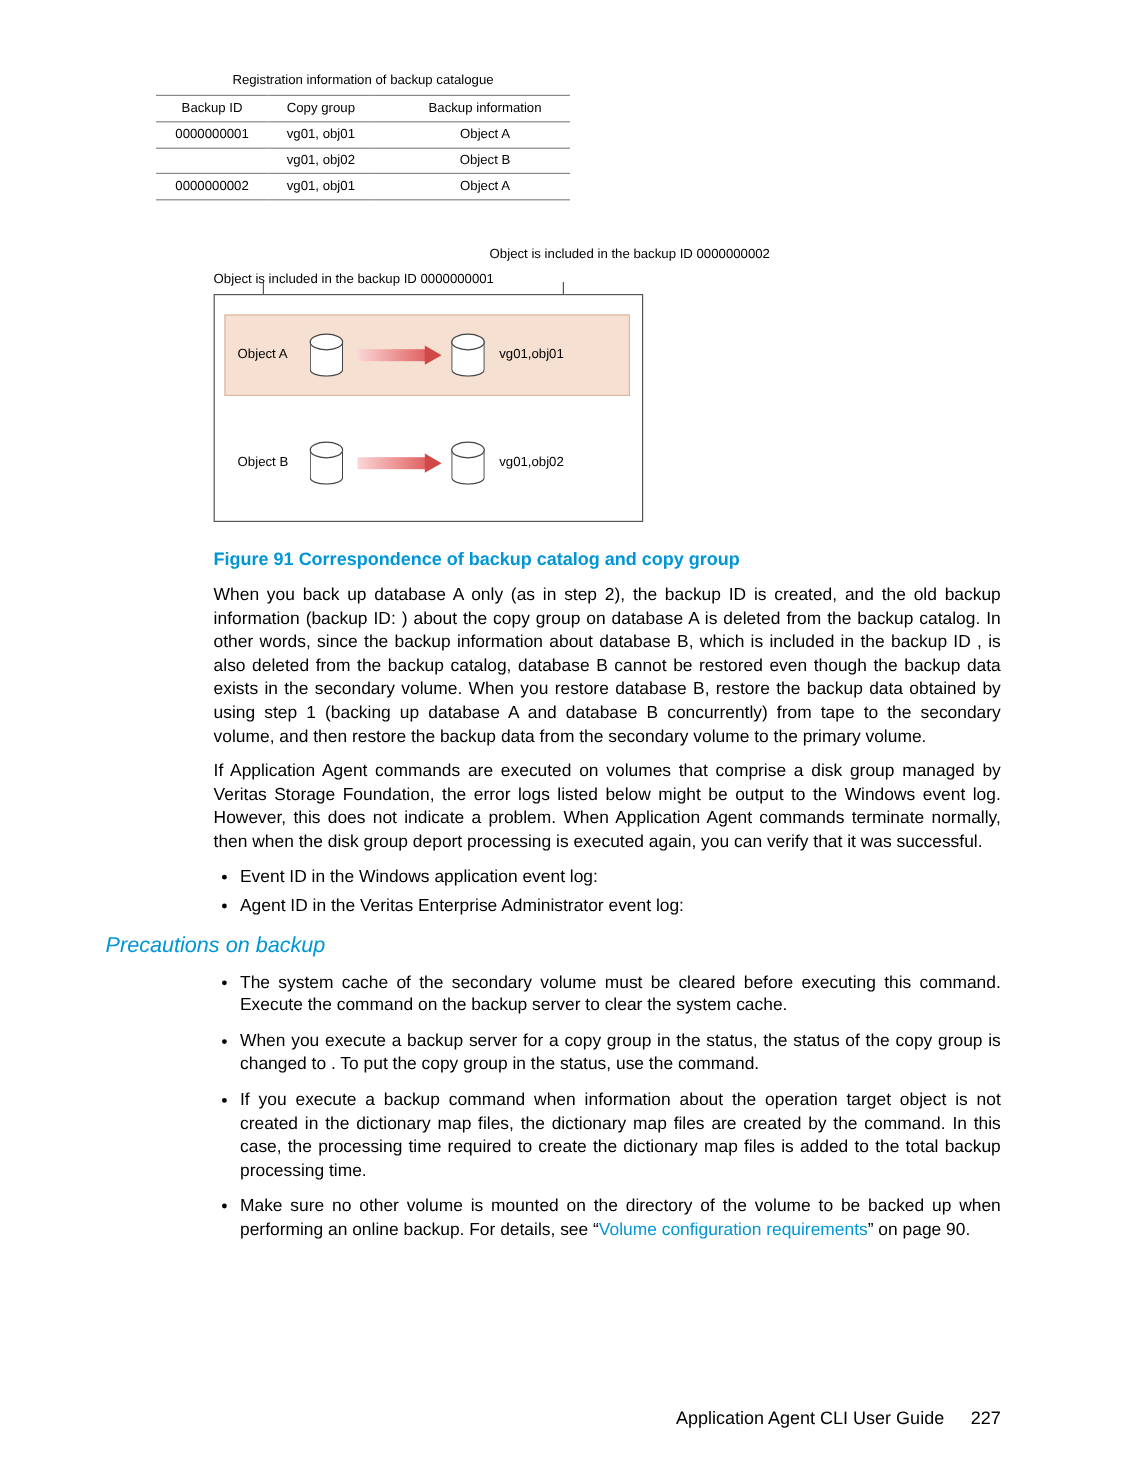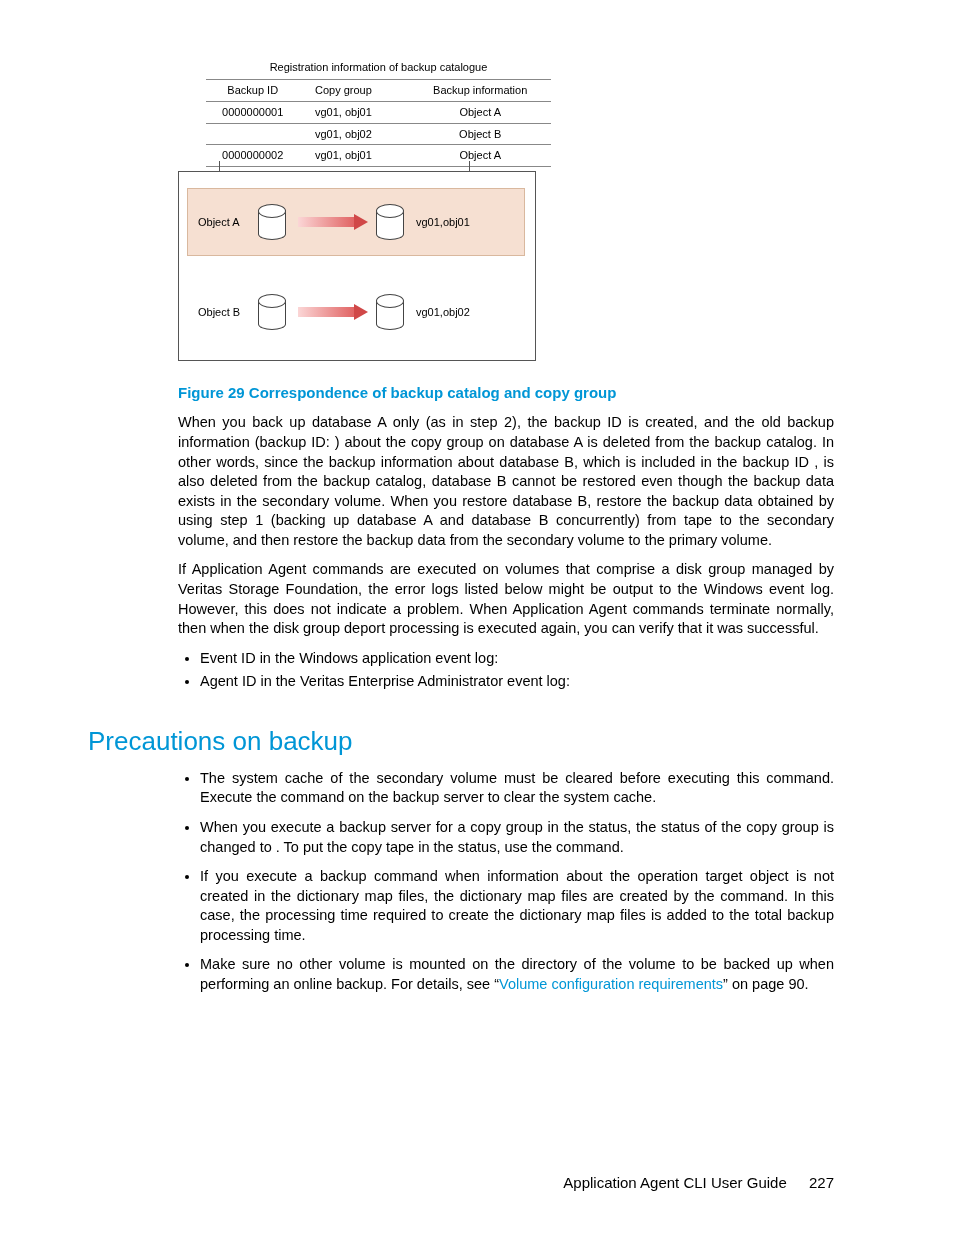--- a/index.html
+++ b/index.html
@@ -12,21 +12,21 @@
     -webkit-font-smoothing: antialiased;
   }
   .page {
     width: 954px;
     height: 1235px;
     position: relative;
     box-sizing: border-box;
     padding: 60px 120px 0 88px;
   }
   .figure-block {
-    margin-left: 118px;
+    margin-left: 42px;
     width: 345px;
   }
   .tbl-title {
     font-size: 11px;
     text-align: center;
     margin-bottom: 4px;
   }
   table.catalog {
     border-collapse: collapse;
     width: 100%;
@@ -139,22 +139,23 @@
   }
   ul.events {
     margin: 0 0 3px 90px;
     padding-left: 22px;
   }
   ul.events li { margin: 4px 0; }
 
   h2.section {
     color: #0096d6;
     font-weight: normal;
-    font-size: 26px;
-    margin: 32px 0 10px 0;
+    font-size: 18px;
+    margin: 10px 0 10px 0;
+    font-style: italic;
   }
   ul.precautions {
     margin: 0 0 0 90px;
     padding-left: 22px;
   }
   ul.precautions li {
     margin-bottom: 10px;
     text-align: justify;
   }
   .link { color: #0096d6; }
@@ -194,20 +195,24 @@
       </tr>
       <tr>
         <td>0000000002</td>
         <td class="copygroup">vg01, obj01</td>
         <td class="backupinfo">Object  A</td>
       </tr>
     </tbody>
       </table>
   </div>
 
+  <div class="diagram-labels">
+    <div class="diagram-label-right">Object is included in the backup ID 0000000002</div>
+    <div class="diagram-label-left">Object is included in the backup ID  0000000001</div>
+  </div>
 
   <div class="diagram-area">
     <div class="tick" style="left:40px"></div>
     <div class="tick" style="left:290px"></div>
 
     <div class="band" style="top:16px">
       <div class="obj-label">Object  A</div>
       <div class="cyl">
           <div class="body"></div>
           <div class="top"></div>
@@ -234,21 +239,21 @@
           <div class="head"></div>
         </div>
       <div class="cyl">
           <div class="body"></div>
           <div class="top"></div>
         </div>
       <div class="vg-label">vg01,obj02</div>
     </div>
   </div>
 
-  <div class="fig-caption">Figure 29 Correspondence of backup catalog and copy group</div>
+  <div class="fig-caption">Figure 91 Correspondence of backup catalog and copy group</div>
 
   <p class="body-para">
     <span>When you back up database A only (as in step 2), the backup ID </span>
     <span> is created, and the old backup information (backup ID: </span>
     <span>) about the copy group </span>
     <span> on database A is deleted from the backup catalog. In other words, since the backup information about database B, which is included in the backup ID </span>
     <span>, is also deleted from the backup catalog, database B cannot be restored even though the backup data exists in the secondary volume. When you restore database B, restore the backup data obtained by using step 1 (backing up database A and database B concurrently) from tape to the secondary volume, and then restore the backup data from the secondary volume to the primary volume.</span>
   </p>
 
   <p class="body-para">If Application Agent commands are executed on volumes that comprise a disk group managed by Veritas Storage Foundation, the error logs listed below might be output to the Windows event log. However, this does not indicate a problem. When Application Agent commands terminate normally, then when the disk group deport processing is executed again, you can verify that it was successful.</p>
@@ -261,21 +266,21 @@
   <h2 class="section">Precautions on backup</h2>
 
   <ul class="precautions">
     <li>
       <span>The system cache of the secondary volume must be cleared before executing this command. Execute the </span>
       <span> command on the backup server to clear the system cache.</span>
     </li>
     <li>
       <span>When you execute a backup server for a copy group in the </span>
       <span> status, the status of the copy group is changed to </span>
-      <span>. To put the copy tape in the </span>
+      <span>. To put the copy group in the </span>
       <span> status, use the </span>
       <span> command.</span>
     </li>
     <li>If you execute a backup command when information about the operation target object is not created in the dictionary map files, the dictionary map files are created by the command. In this case, the processing time required to create the dictionary map files is added to the total backup processing time.</li>
     <li>
       <span>Make sure no other volume is mounted on the directory of the volume to be backed up when performing an online backup. For details, see “</span><span class="link">Volume configuration requirements</span><span>” on page 90.</span>
     </li>
   </ul>
 
   <div class="footer">

